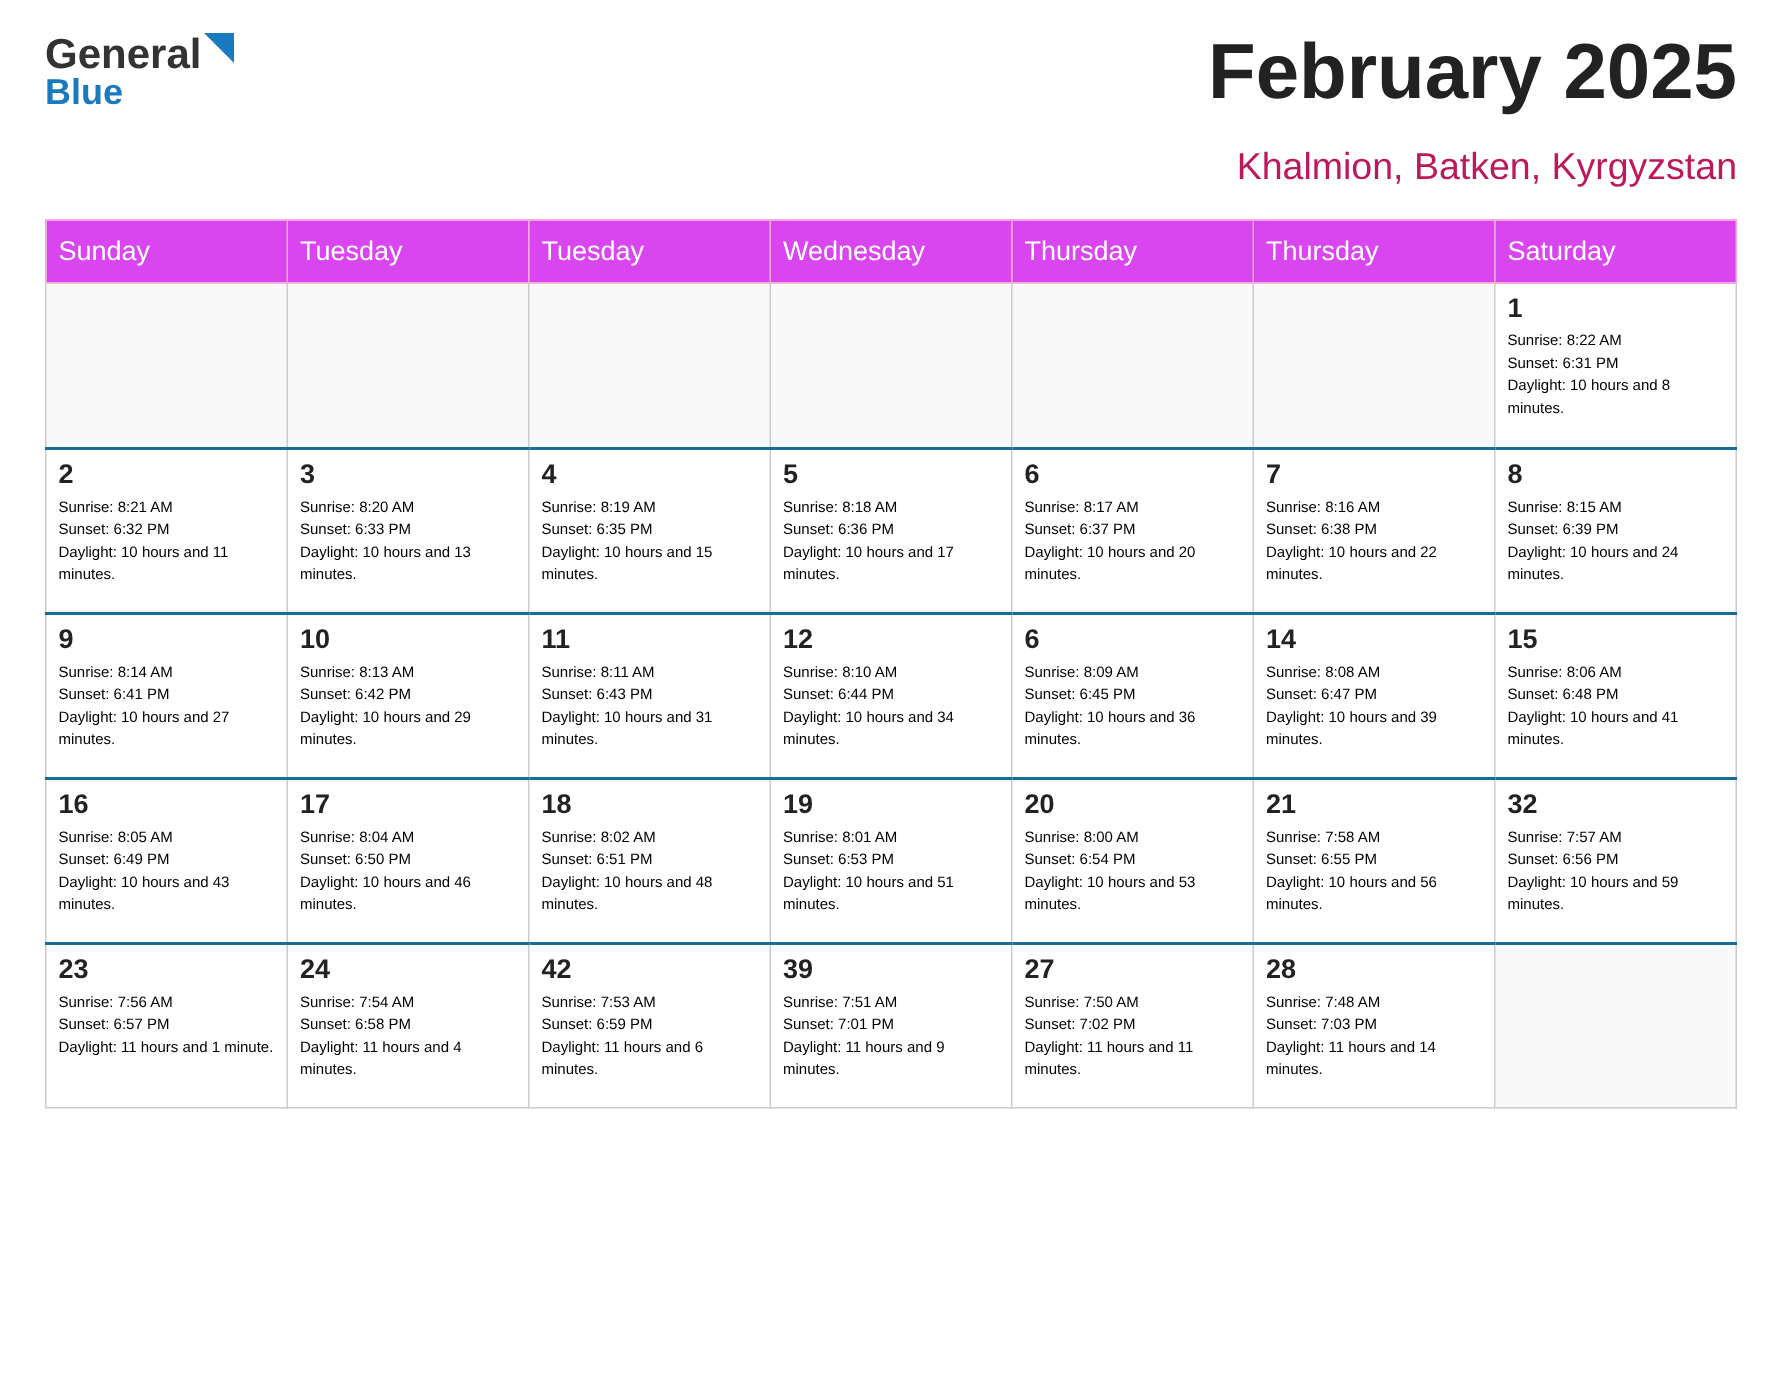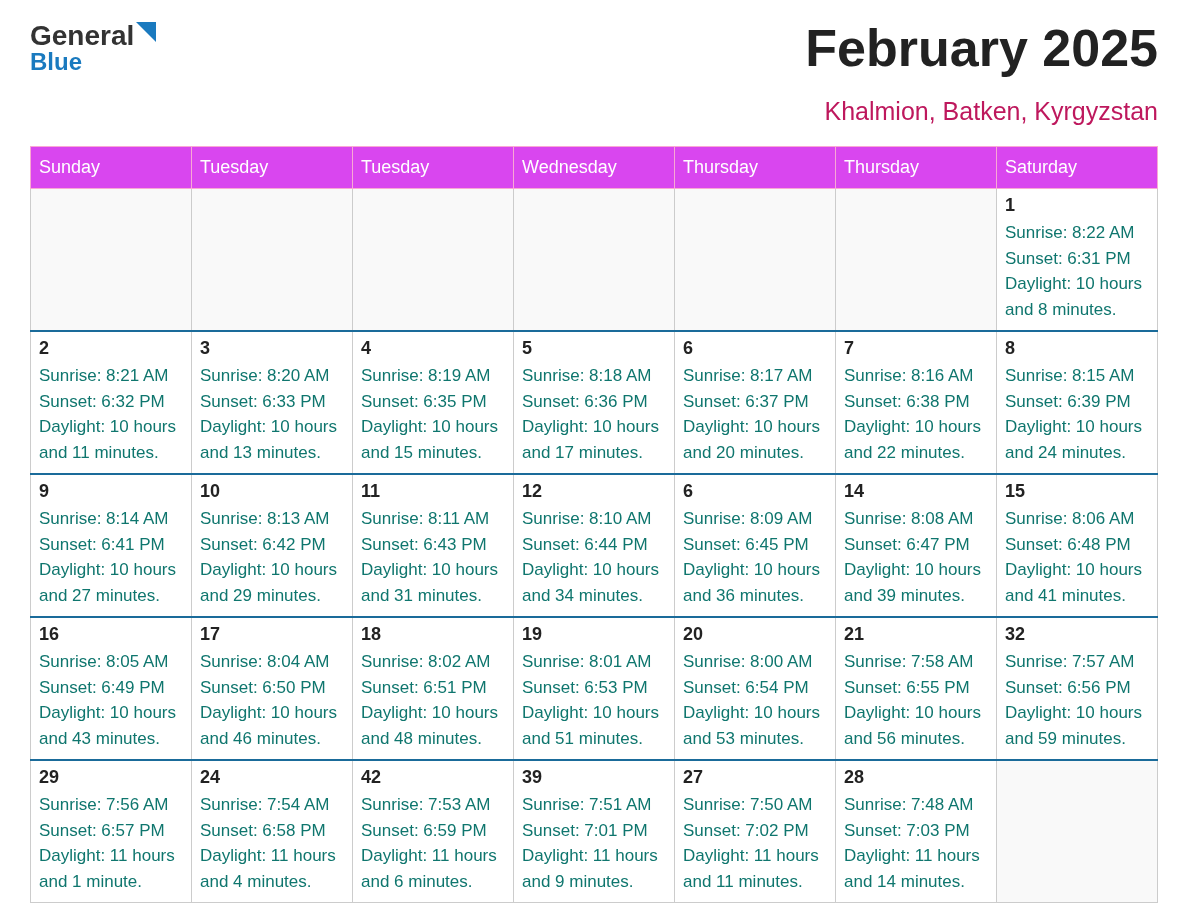--- a/index.html
+++ b/index.html
@@ -73,22 +73,22 @@
       min-height: 110px;
       height: 110px;
     }
     .day-number {
       font-size: 18px;
       font-weight: bold;
       color: #222;
       margin-bottom: 4px;
     }
     .day-info {
-      font-size: 17px;
-      color: #0f766e;
+      font-size: 10px;
+      color: #000000;
       line-height: 1.5;
     }
     .empty-cell {
       background: #f9f9f9;
     }
     .row-border td {
       border-top: 2px solid #1a6b9a;
     }
     .logo-icon {
       display: inline-flex;
@@ -226,21 +226,21 @@
           <div class="day-number">21</div>
           <div class="day-info">Sunrise: 7:58 AM<br>Sunset: 6:55 PM<br>Daylight: 10 hours and 56 minutes.</div>
         </td>
         <td>
           <div class="day-number">32</div>
           <div class="day-info">Sunrise: 7:57 AM<br>Sunset: 6:56 PM<br>Daylight: 10 hours and 59 minutes.</div>
         </td>
       </tr>
       <tr class="row-border">
         <td>
-          <div class="day-number">29</div>
+          <div class="day-number">23</div>
           <div class="day-info">Sunrise: 7:56 AM<br>Sunset: 6:57 PM<br>Daylight: 11 hours and 1 minute.</div>
         </td>
         <td>
           <div class="day-number">24</div>
           <div class="day-info">Sunrise: 7:54 AM<br>Sunset: 6:58 PM<br>Daylight: 11 hours and 4 minutes.</div>
         </td>
         <td>
           <div class="day-number">42</div>
           <div class="day-info">Sunrise: 7:53 AM<br>Sunset: 6:59 PM<br>Daylight: 11 hours and 6 minutes.</div>
         </td>

